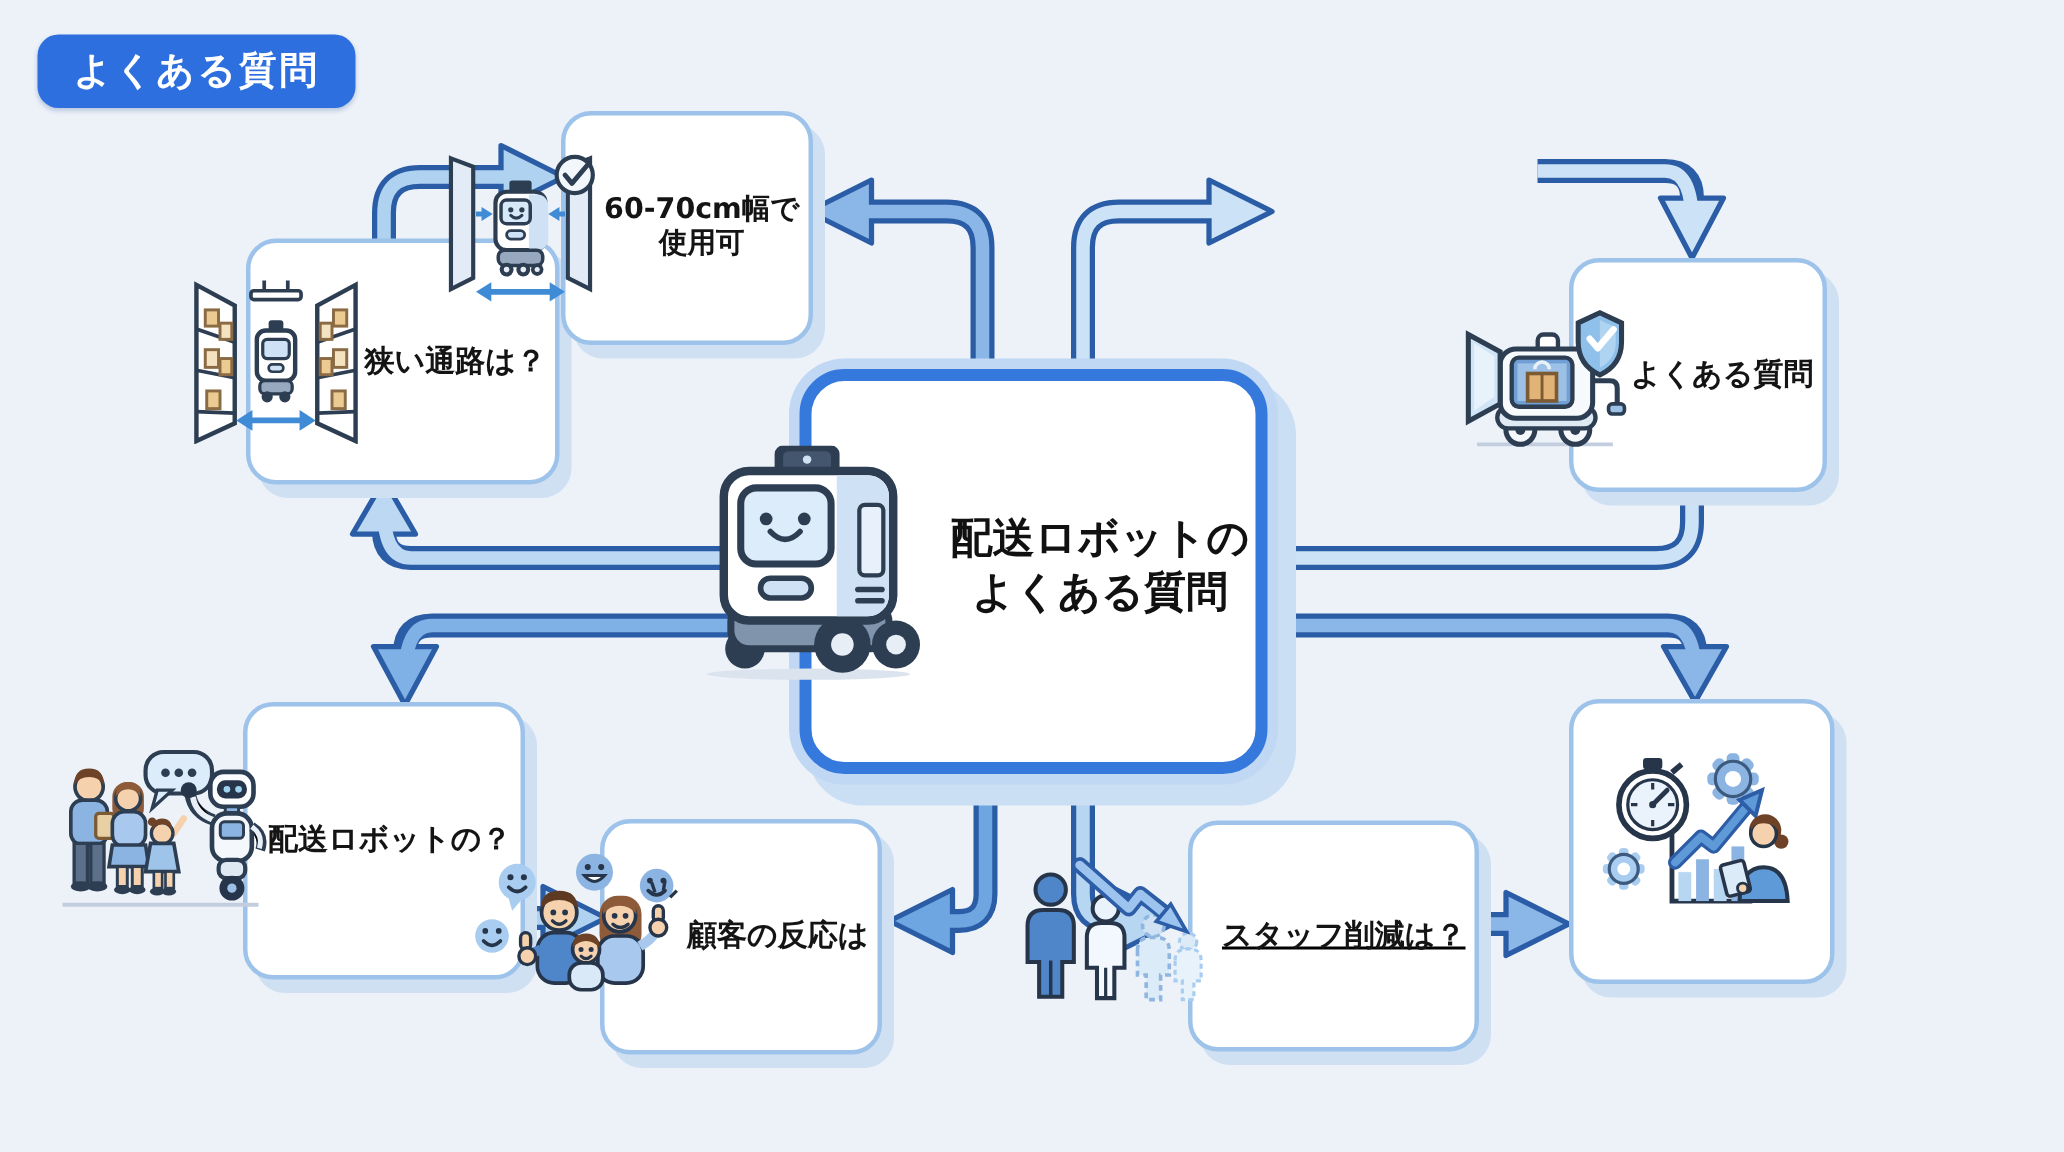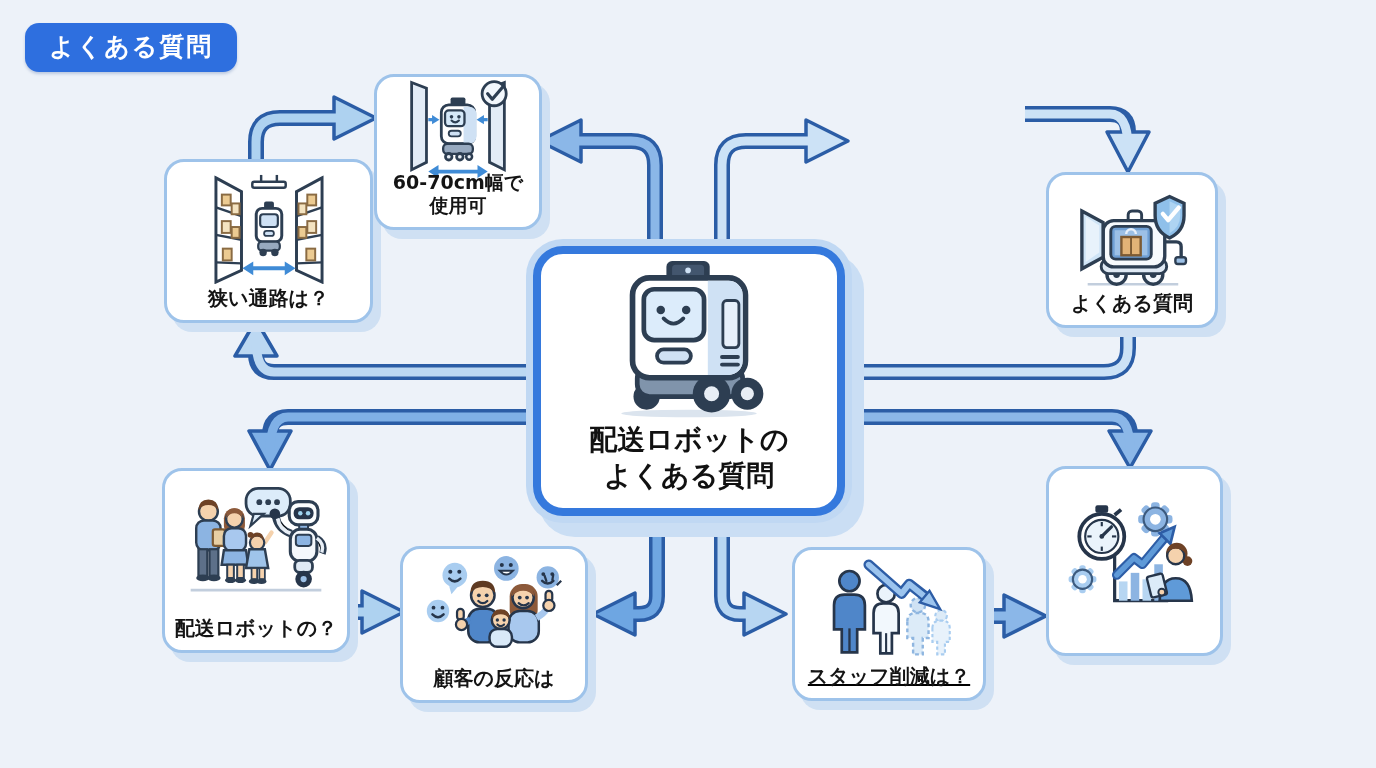--- a/index.html
+++ b/index.html
@@ -10,41 +10,41 @@
   .badge{position:absolute;left:25px;top:23px;background:#2e6fdf;color:#fff;
     font-size:25px;font-weight:800;letter-spacing:2px;padding:7px 24px 9px;
     border-radius:14px;box-shadow:0 2px 3px rgba(40,80,150,.25);}
 
   
   .arrows{position:absolute;left:0;top:0;z-index:1;}
 
   
   .node{position:absolute;z-index:2;background:#ffffff;border:3px solid #9ec3ea;
     border-radius:20px;box-shadow:8px 9px 0 #cfe0f3;
-    display:flex;flex-direction:column;align-items:center;justify-content:flex-end;
+    display:flex;flex-direction:row;align-items:center;justify-content:flex-end;
     box-sizing:border-box;padding:8px 6px 10px;}
   .node .icon{flex:1 1 auto;display:flex;align-items:center;justify-content:center;min-height:0;}
   .node .label{flex:0 0 auto;color:#141414;font-weight:800;font-size:20px;line-height:1.22;
     text-align:center;white-space:nowrap;}
 
   .n-narrow{left:164px;top:159px;width:209px;height:164px;}
   .n-width{left:374px;top:74px;width:168px;height:156px;}
   .n-spill{left:847px;top:82px;width:180px;height:154px;}
   .n-safety{left:1046px;top:172px;width:172px;height:156px;}
   .n-customer{left:162px;top:468px;width:188px;height:185px;}
   .n-family{left:400px;top:546px;width:188px;height:157px;}
   .n-staff{left:792px;top:547px;width:194px;height:154px;text-decoration:underline;}
   .n-feasible{left:1046px;top:466px;width:177px;height:190px;}
   .n-feasible .label,.n-width .label{font-size:19px;}
 
   
   .center-node{position:absolute;z-index:2;left:533px;top:246px;width:312px;height:270px;
     box-sizing:border-box;background:#ffffff;border:8px solid #3579dd;border-radius:30px;
     box-shadow:0 0 0 7px #c0d8f3,12px 14px 0 7px #cadef4;
-    display:flex;flex-direction:column;align-items:center;justify-content:flex-end;padding:6px 4px 14px;}
+    display:flex;flex-direction:row;align-items:center;justify-content:flex-end;padding:6px 4px 14px;}
   .center-node .icon{flex:1 1 auto;display:flex;align-items:center;justify-content:center;min-height:0;}
   .center-title{color:#111;font-weight:800;font-size:28px;line-height:1.28;text-align:center;white-space:nowrap;}
   .center-title span{display:block;}
 </style>
 </head>
 <body>
 
 <div class="canvas">
 
   <svg class="arrows" width="1376" height="768" viewBox="0 0 1376 768">

